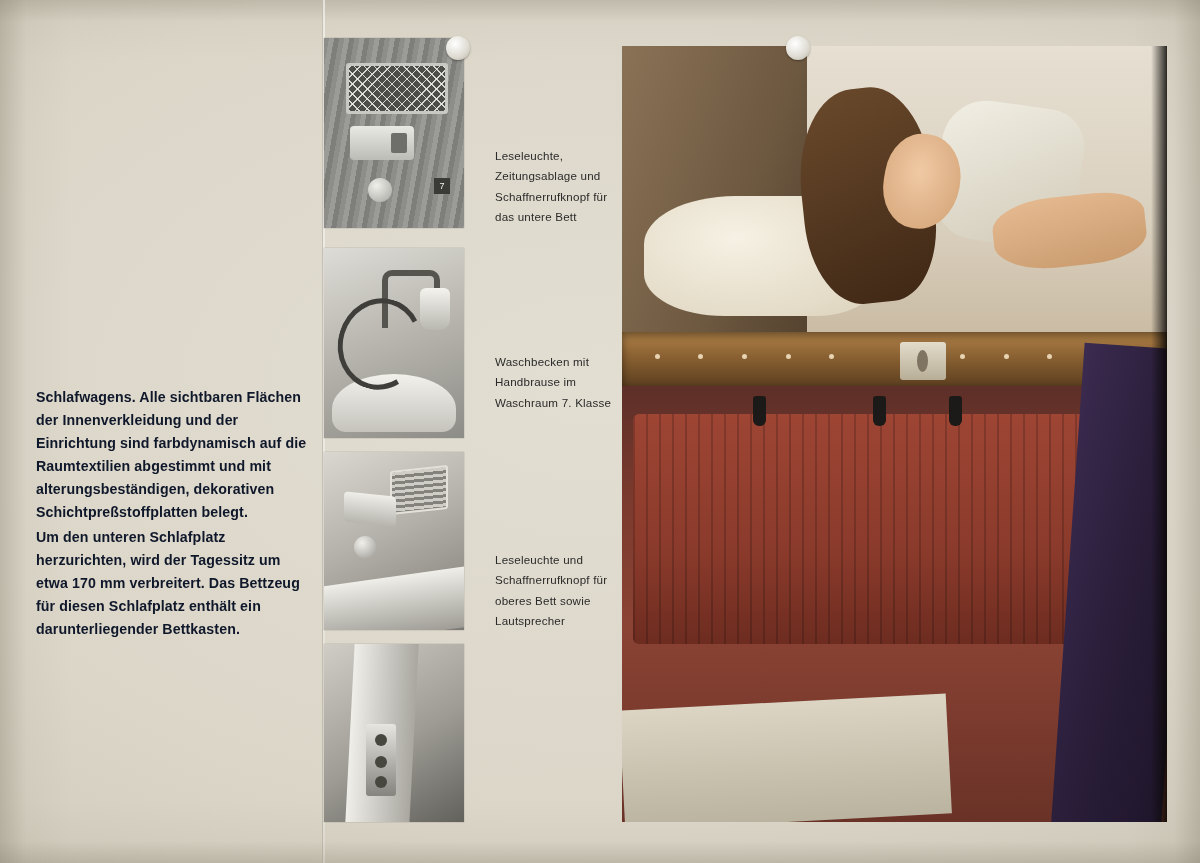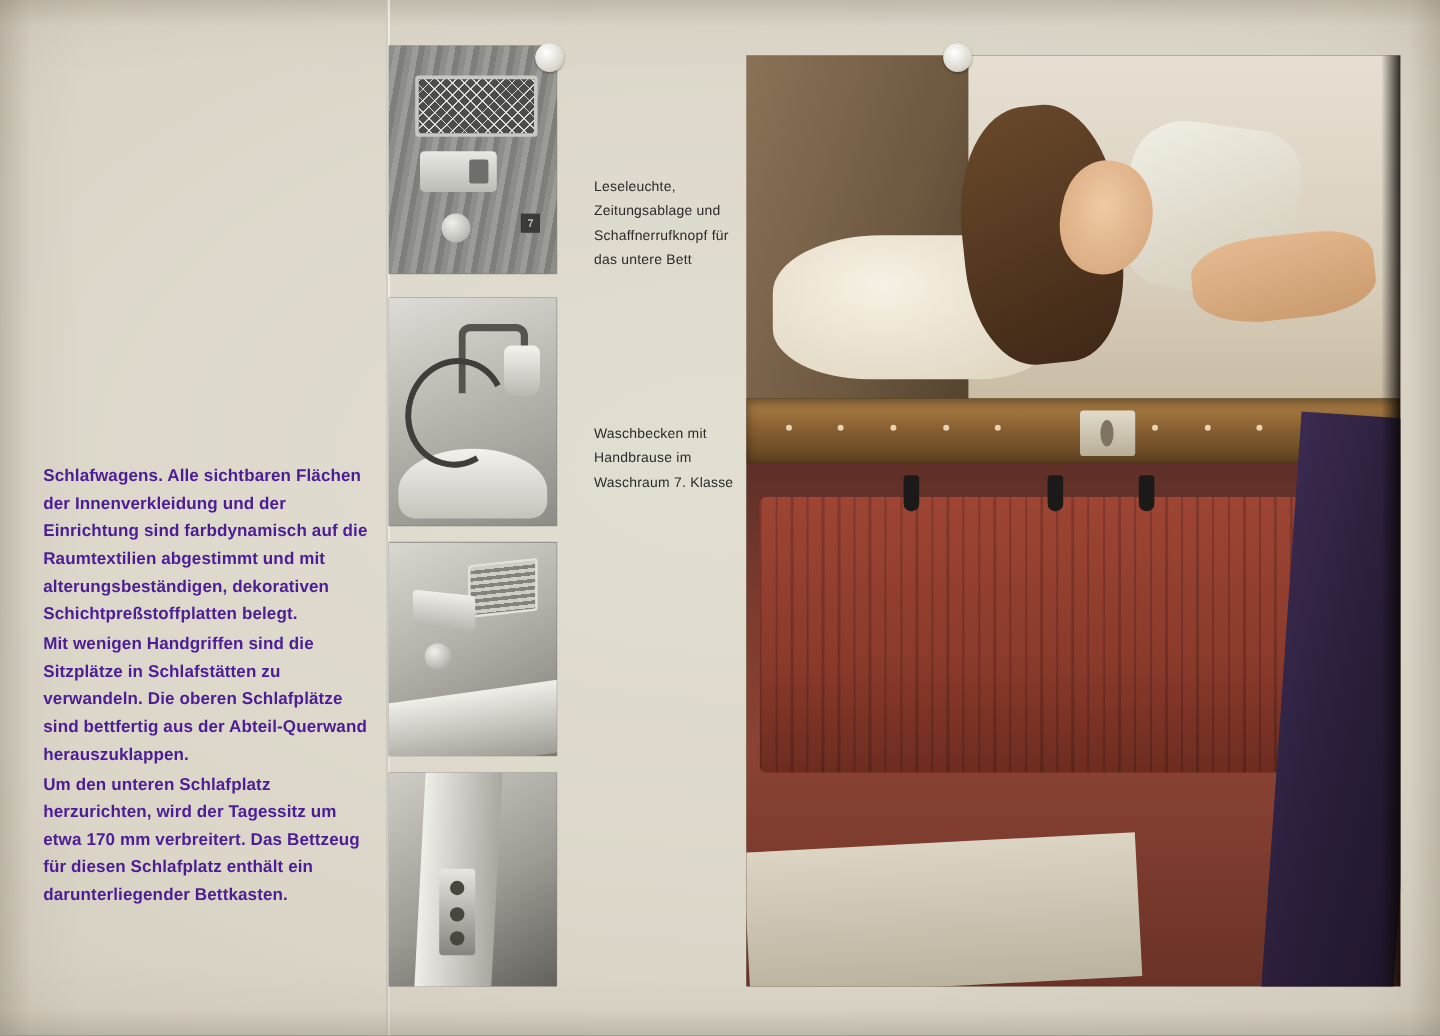--- a/index.html
+++ b/index.html
@@ -35,21 +35,21 @@
       linear-gradient(0deg, rgba(120,112,95,0.28) 0px, rgba(120,112,95,0.04) 22px, rgba(0,0,0,0) 60px);
     pointer-events: none;
   }
 
   
   #body-text {
     position: absolute;
     left: 36px;
     top: 386px;
     width: 278px;
-    color: #4c1d95;
+    color: #0f172a;
     font-size: 14.2px;
     line-height: 1.62;
     font-weight: bold;
     letter-spacing: 0.1px;
   }
   #body-text p {
     margin: 0 0 2px 0;
   }
 
   
@@ -301,21 +301,20 @@
   #dot-right { left: 786px; top: 36px; }
 </style>
 </head>
 <body>
 
 <div id="page">
   <div id="paper"></div>
 
   <div id="body-text">
     <p>Schlafwagens. Alle sichtbaren Flächen der Innenverkleidung und der Einrichtung sind farbdynamisch auf die Raumtextilien abgestimmt und mit alterungsbeständigen, dekorativen Schichtpreßstoffplatten belegt.</p>
-    <p>Mit wenigen Handgriffen sind die Sitzplätze in Schlafstätten zu verwandeln. Die oberen Schlafplätze sind bettfertig aus der Abteil-Querwand herauszuklappen.</p>
     <p>Um den unteren Schlafplatz herzurichten, wird der Tagessitz um etwa 170 mm verbreitert. Das Bettzeug für diesen Schlafplatz enthält ein darunterliegender Bettkasten.</p>
   </div>
 
   <div id="fold"></div>
 
   <div class="bw-photo" id="bw1">
     <div class="bg"></div>
     <div class="net"></div>
     <div class="lamp">
         <i></i>
@@ -334,20 +333,21 @@
   </div>
   <div class="cap" style="top:352px">Waschbecken mit Handbrause im Waschraum 7. Klasse</div>
 
   <div class="bw-photo" id="bw3">
     <div class="bg"></div>
     <div class="grille"></div>
     <div class="lamp"></div>
     <div class="knob"></div>
     <div class="berth"></div>
   </div>
+  <div class="cap" style="top:550px">Leseleuchte und Schaffnerrufknopf für oberes Bett sowie Lautsprecher</div>
 
   <div class="bw-photo" id="bw4">
     <div class="bg"></div>
     <div class="frame"></div>
     <div class="plate">
         <i></i>
         <i></i>
         <i></i>
       </div>
   </div>

